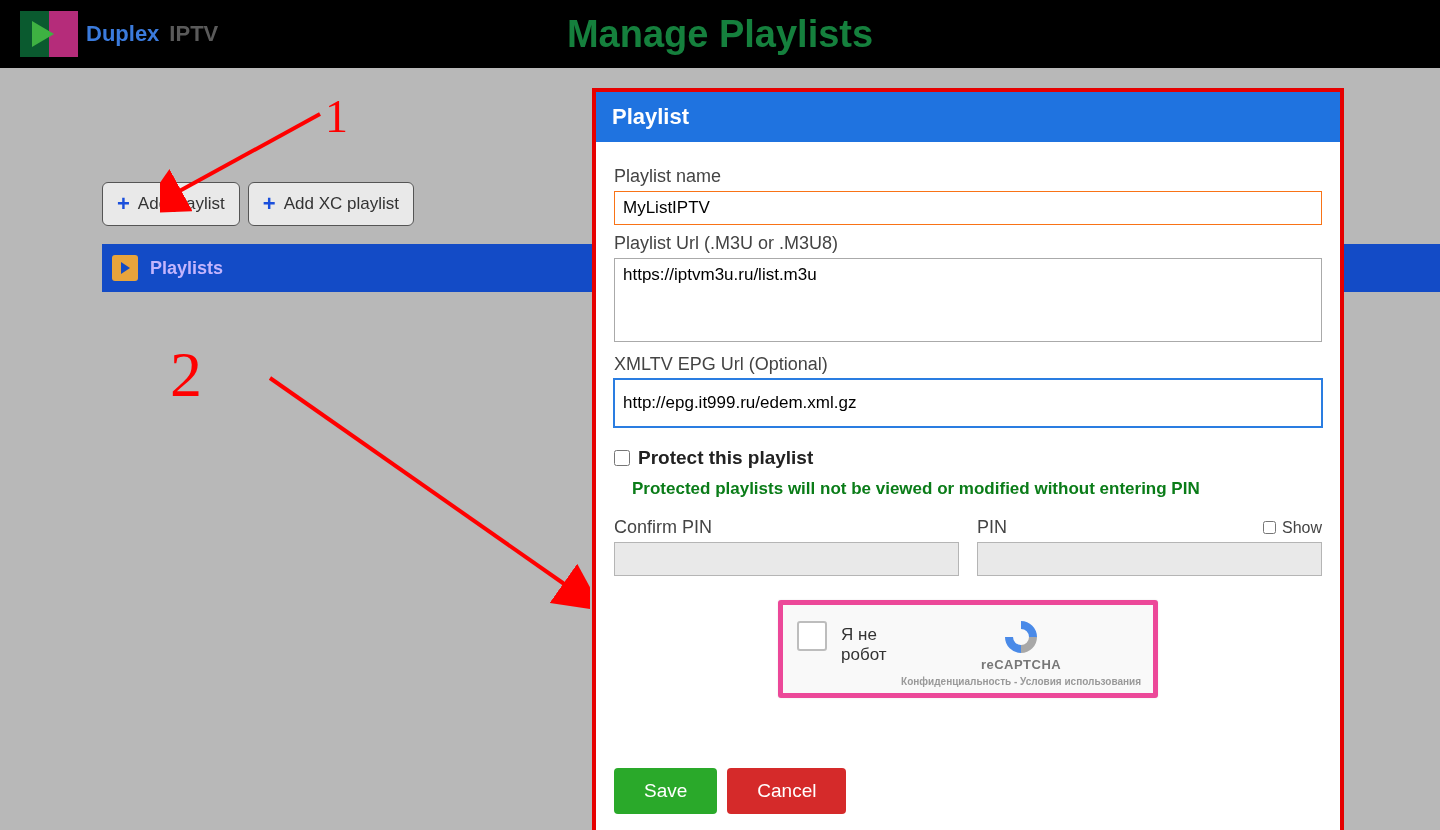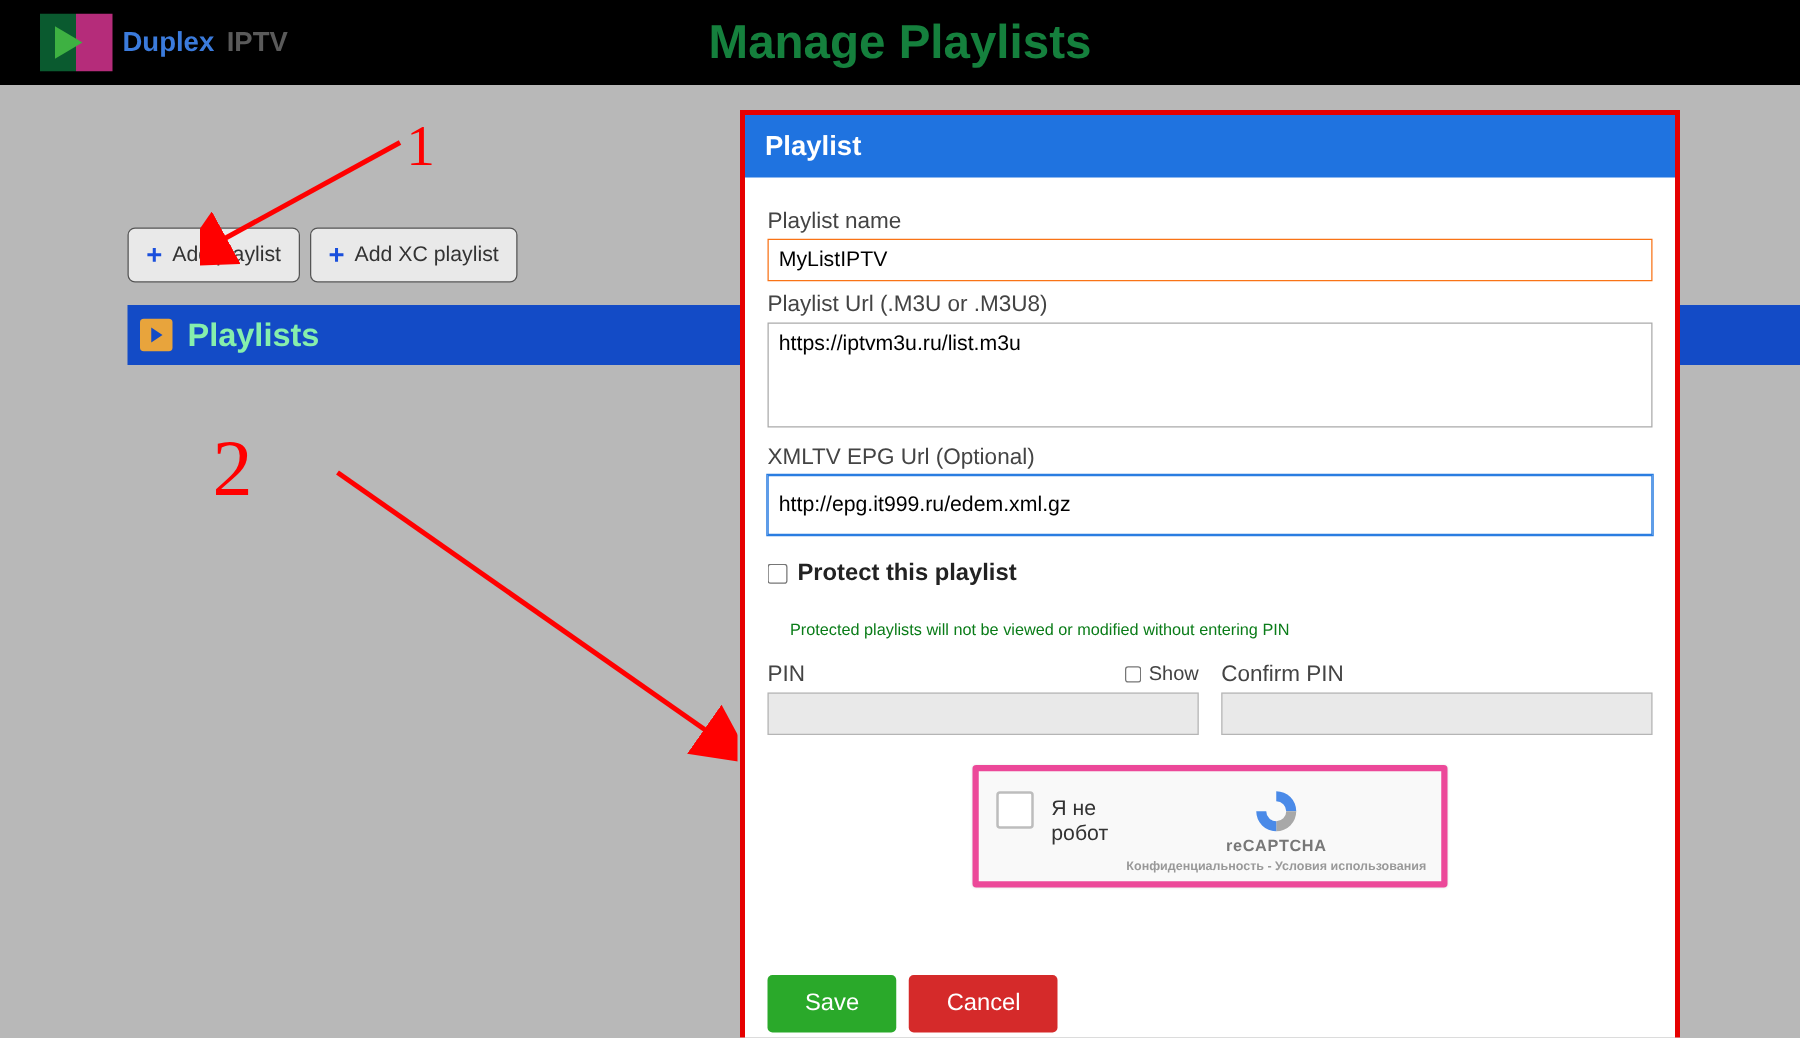--- a/index.html
+++ b/index.html
@@ -9,21 +9,21 @@
   width: 1440px;
   height: 830px;
   overflow: hidden;
   position: relative;
 }
 .header {
   background: #000;
   height: 68px;
   display: flex;
   align-items: center;
-  padding: 0 32px;
+  padding: 0 20px;
   position: relative;
 }
 .logo-box {
   display: flex;
   align-items: center;
   gap: 8px;
 }
 .logo-icon {
   width: 58px;
   height: 46px;
@@ -100,21 +100,21 @@
   position: relative;
 }
 .playlists-icon::after {
   content: "";
   position: absolute;
   left: 9px; top: 7px;
   border-left: 9px solid #134bc6;
   border-top: 6px solid transparent;
   border-bottom: 6px solid transparent;
 }
-.playlists-label { color: #86efac; font-size: 26px; font-weight: bold; }
+.playlists-label { color: #c4b5fd; font-size: 18px; font-weight: bold; }
 
 .annotation-1 {
   position: absolute;
   top: 26px; left: 160px;
   pointer-events: none;
 }
 .annotation-num {
   color: #ff0000;
   font-size: 46px;
   font-family: "Comic Sans MS", cursive;
@@ -173,23 +173,23 @@
 .checkbox-row {
   display: flex;
   align-items: center;
   gap: 8px;
   margin-top: 20px;
 }
 .checkbox-row input { width: 16px; height: 16px; }
 .checkbox-row label { font-size: 19px; font-weight: bold; color: #222; }
 .note {
   color: #0a7c18;
-  font-weight: normal;
-  font-size: 13px;
-  margin-top: 26px;
+  font-weight: bold;
+  font-size: 17px;
+  margin-top: 10px;
   margin-left: 18px;
 }
 .pin-row {
   display: flex;
   gap: 18px;
   margin-top: 18px;
 }
 .pin-col { flex: 1; }
 .pin-head {
   display: flex;
@@ -320,31 +320,31 @@
 
       <div class="checkbox-row">
         <input type="checkbox" style="">
         <label>Protect this playlist</label>
       </div>
       <div class="note">Protected playlists will not be viewed or modified without entering PIN</div>
 
       <div class="pin-row">
         <div class="pin-col">
           <div class="pin-head">
+            <div class="field-label">Confirm PIN</div>
+          </div>
+          <input class="pin-input" type="password" disabled="" style="">
+        </div>
+        <div class="pin-col">
+          <div class="pin-head">
             <div class="field-label">PIN</div>
             <div class="show-box">
               <input type="checkbox" style="">
               <span>Show</span>
             </div>
-          </div>
-          <input class="pin-input" type="password" disabled="" style="">
-        </div>
-        <div class="pin-col">
-          <div class="pin-head">
-            <div class="field-label">Confirm PIN</div>
           </div>
           <input class="pin-input" type="password" disabled="" style="">
         </div>
       </div>
 
       <div class="captcha">
         <div class="captcha-check"></div>
         <div class="captcha-text">Я не робот</div>
         <div class="captcha-right">
           <div class="captcha-logo">

